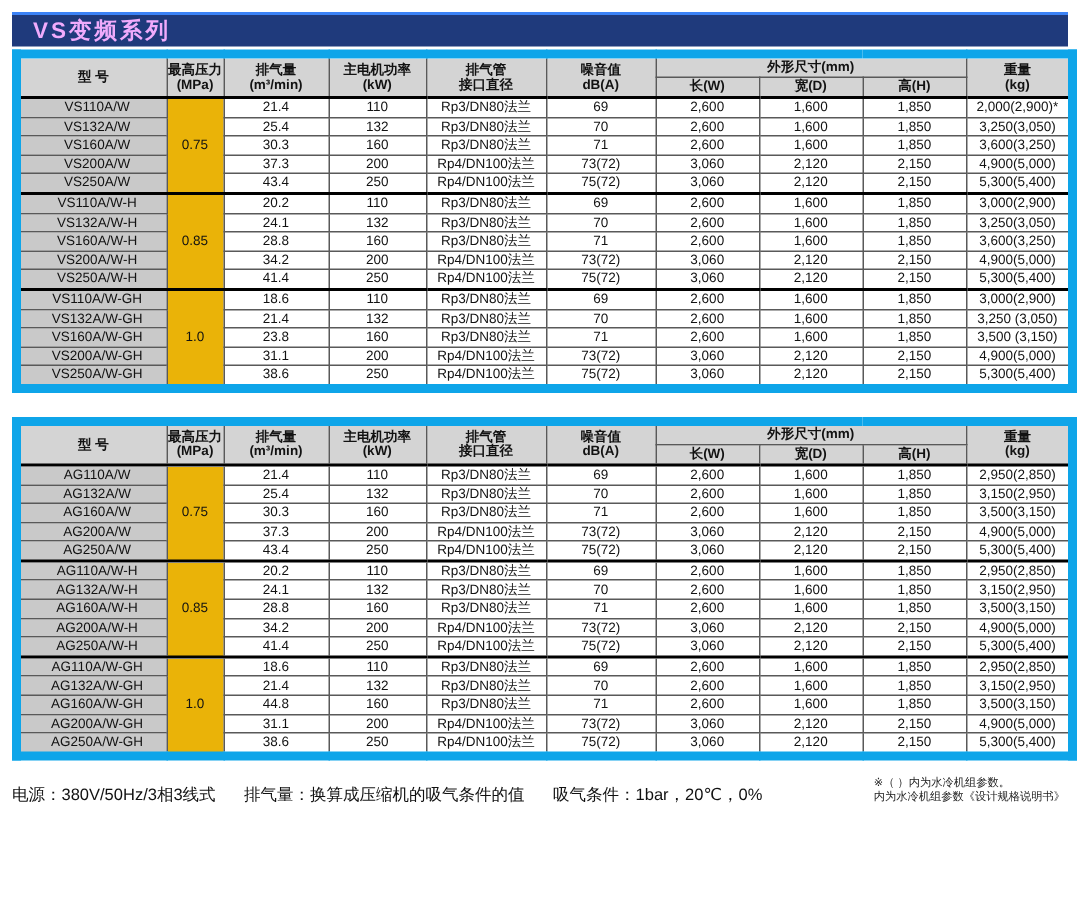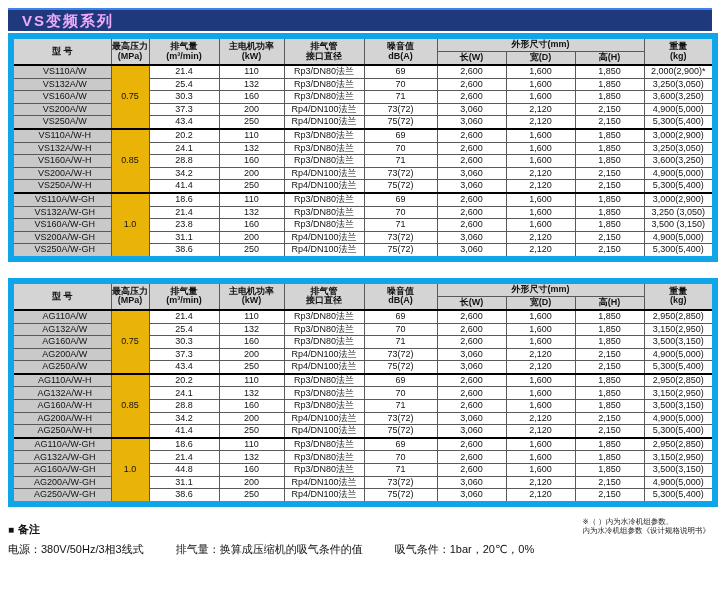--- a/index.html
+++ b/index.html
@@ -24,21 +24,21 @@
   }
   .spec-table thead th{background:#d4d4d4;font-weight:bold;height:12px;}
   .spec-table td.model{background:#c9c9c9;text-align:center;padding-left:5px;margin-left:24px;}
   .spec-table td.pressure{background:#eab308;}
   .spec-table tr.group-start td{border-top:2px solid #000;}
   .section+.section{margin-top:16px;}
   .footer{margin-top:15px;position:relative;}
   .remark-title{font-size:11px;font-weight:bold;}
   .remark-title .bullet{font-size:10px;margin-right:4px;}
   .remark-line{font-size:11px;margin-top:5px;}
-  .remark-line span+span{margin-left:32px;text-align:right;}
+  .remark-line span+span{margin-left:19px;text-align:right;}
   .side-note{
     position:absolute;right:2px;top:-5px;text-align:left;
     font-size:7.5px;line-height:1.25;color:#222;
   }
 </style>
 </head>
 <body>
 
 <div class="page">
 
@@ -449,19 +449,18 @@
           </tr>
         </tbody>
       </table>
   </section>
 
   <div class="footer">
     <div class="side-note">
       <div>※（ ）内为水冷机组参数。</div>
       <div>内为水冷机组参数《设计规格说明书》</div>
     </div>
-    <div class="remark-title"><span class="bullet">■</span><span>备注</span></div>
     <div class="remark-line">
       <span>电源：380V/50Hz/3相3线式</span><span>排气量：换算成压缩机的吸气条件的值</span><span>吸气条件：1bar，20℃，0%</span>
     </div>
   </div>
 
 </div>
 
 </body></html>

